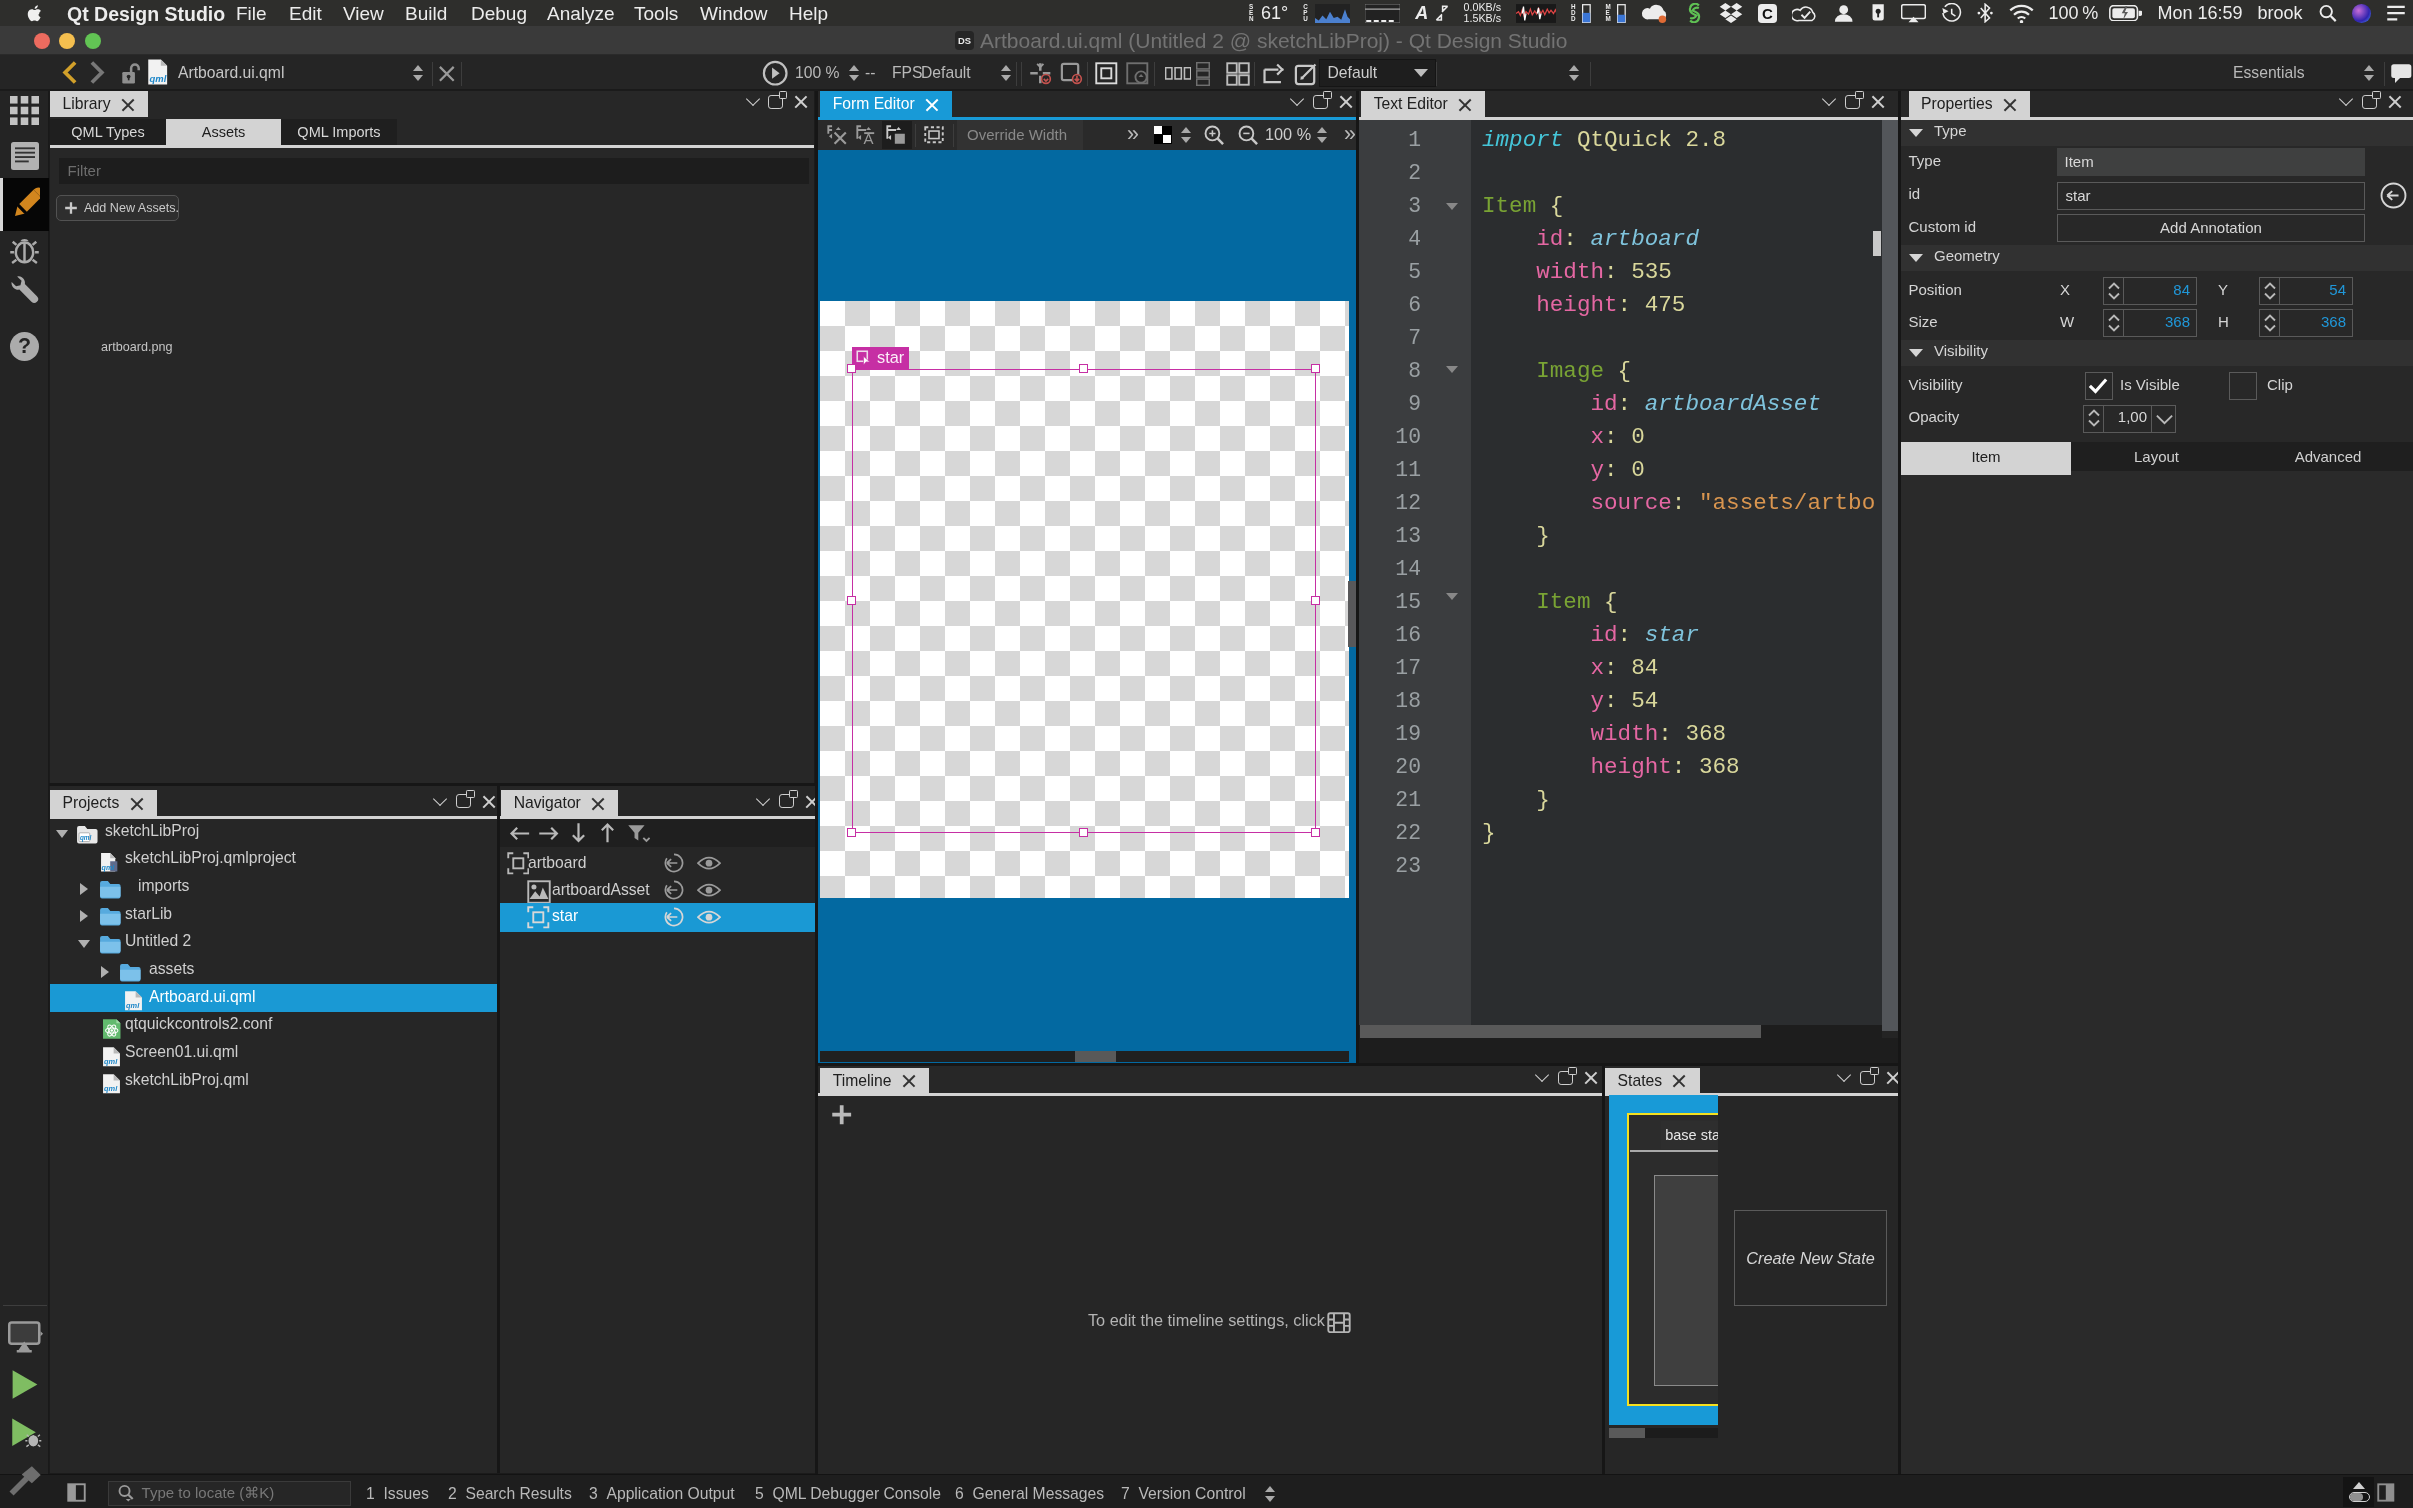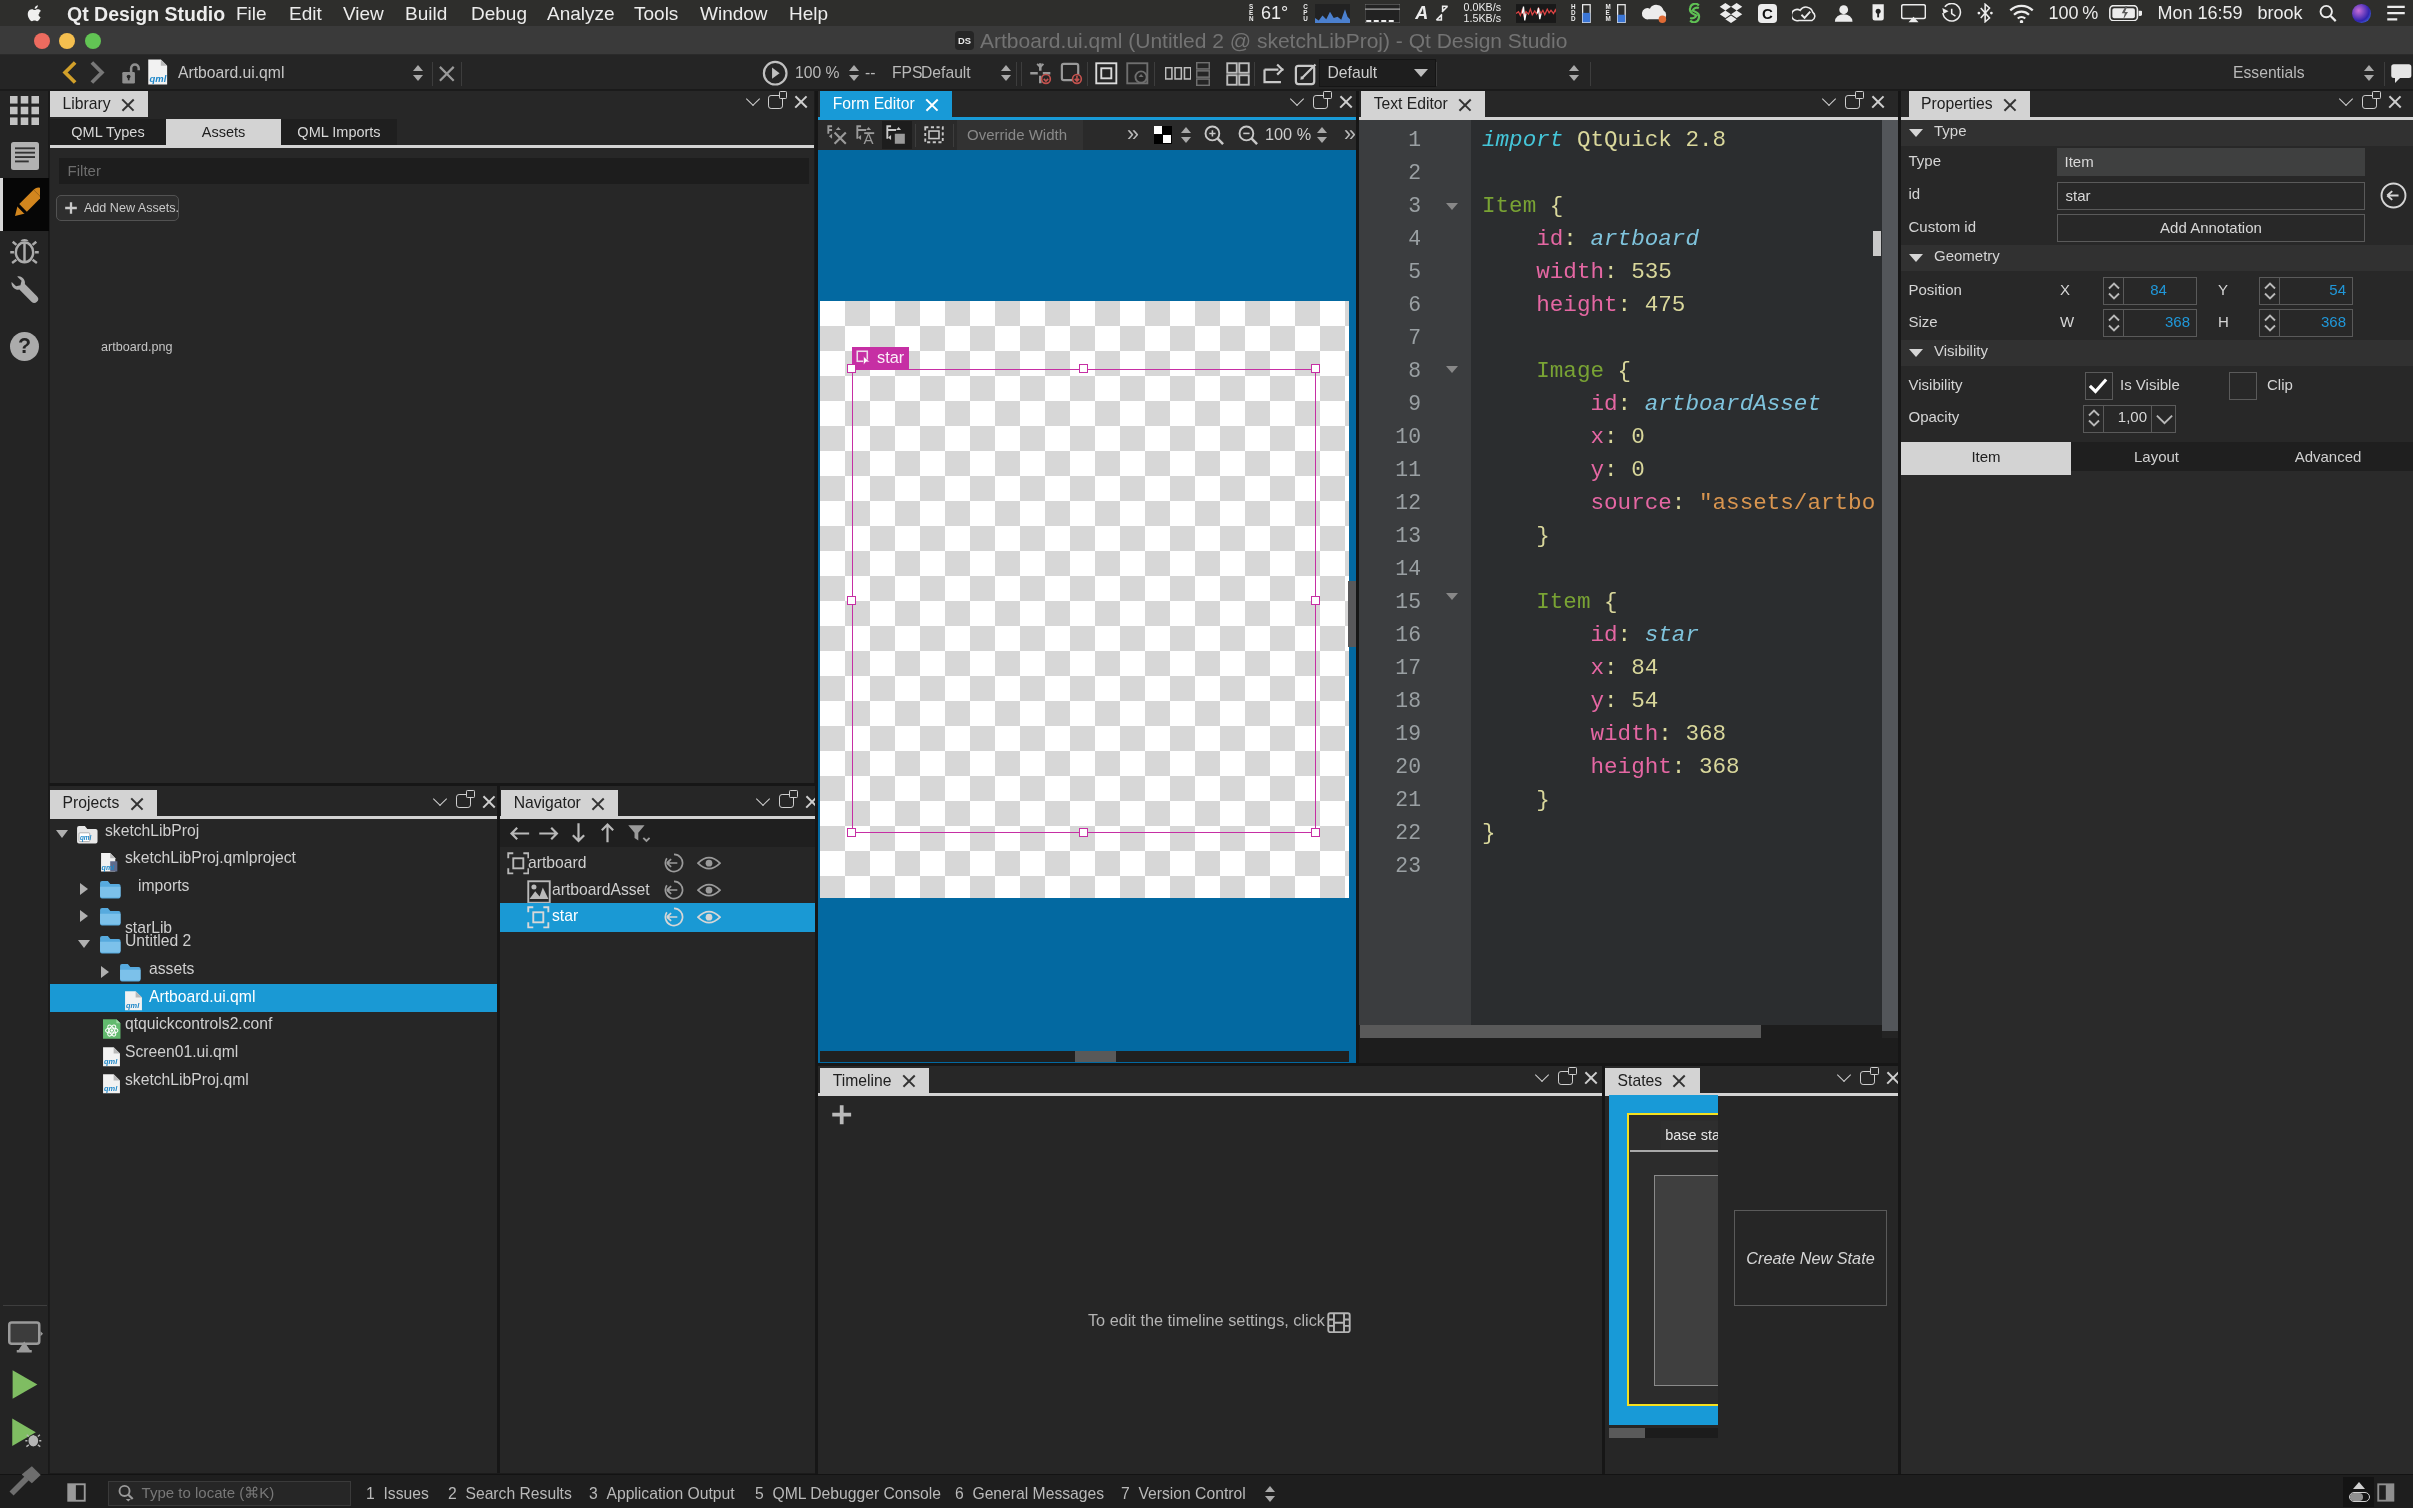--- a/index.html
+++ b/index.html
@@ -364,21 +364,21 @@
   <svg class="a" style="left:49px;top:94px" width="22.6" height="19.5" viewBox="0 0 46 40">
         <path d="M2 6 a4 4 0 0 1 4-4 h12 l5 6 h17 a4 4 0 0 1 4 4 v22 a4 4 0 0 1 -4 4 h-34 a4 4 0 0 1 -4-4 z" fill="#57aade"></path>
         <path d="M2 14 h42 v18 a4 4 0 0 1 -4 4 h-34 a4 4 0 0 1 -4-4 z" fill="#7cc1ea"></path>
       </svg>
   <div class="a" style="left:88px;top:91px">imports</div>
   <div class="a" style="left:30px;top:124px;width:0;height:0;border-top:6.3px solid transparent;border-bottom:6.3px solid transparent;border-left:8.2px solid #b0b0b0"></div>
   <svg class="a" style="left:49px;top:121px" width="22.6" height="19.5" viewBox="0 0 46 40">
         <path d="M2 6 a4 4 0 0 1 4-4 h12 l5 6 h17 a4 4 0 0 1 4 4 v22 a4 4 0 0 1 -4 4 h-34 a4 4 0 0 1 -4-4 z" fill="#57aade"></path>
         <path d="M2 14 h42 v18 a4 4 0 0 1 -4 4 h-34 a4 4 0 0 1 -4-4 z" fill="#7cc1ea"></path>
       </svg>
-  <div class="a" style="left:75px;top:133px">starLib</div>
+  <div class="a" style="left:75px;top:119px">starLib</div>
   <div class="a" style="left:28px;top:145px;width:0;height:0;border-left:6.3px solid transparent;border-right:6.3px solid transparent;border-top:8.2px solid #b0b0b0;margin-top:8.8px"></div>
   <svg class="a" style="left:49px;top:149px" width="22.6" height="19.5" viewBox="0 0 46 40">
         <path d="M2 6 a4 4 0 0 1 4-4 h12 l5 6 h17 a4 4 0 0 1 4 4 v22 a4 4 0 0 1 -4 4 h-34 a4 4 0 0 1 -4-4 z" fill="#57aade"></path>
         <path d="M2 14 h42 v18 a4 4 0 0 1 -4 4 h-34 a4 4 0 0 1 -4-4 z" fill="#7cc1ea"></path>
       </svg>
   <div class="a" style="left:75px;top:146px">Untitled 2</div>
   <div class="a" style="left:51px;top:180px;width:0;height:0;border-top:6.3px solid transparent;border-bottom:6.3px solid transparent;border-left:8.2px solid #b0b0b0"></div>
   <svg class="a" style="left:69px;top:177px" width="22.6" height="19.5" viewBox="0 0 46 40">
         <path d="M2 6 a4 4 0 0 1 4-4 h12 l5 6 h17 a4 4 0 0 1 4 4 v22 a4 4 0 0 1 -4 4 h-34 a4 4 0 0 1 -4-4 z" fill="#57aade"></path>
         <path d="M2 14 h42 v18 a4 4 0 0 1 -4 4 h-34 a4 4 0 0 1 -4-4 z" fill="#7cc1ea"></path>
@@ -651,21 +651,21 @@
   <div class="a" style="left:7.5px;top:163px;width:0;height:0;border-left:7px solid transparent;border-right:7px solid transparent;border-top:8.8px solid #d5d5d5"></div>
   <div class="a" style="left:33px;top:156px">Geometry</div>
   <div class="a" style="left:0;top:180px;width:513px;height:69px;background:#282828"></div>
   <div class="a" style="left:7.5px;top:190px">Position</div>
   <div class="a" style="left:159px;top:190px">X</div>
   <div class="a" style="left:202px;top:186px;width:94px;height:28px;border:1.3px solid #5a5a5a"></div>
   <div class="a" style="left:222px;top:186px;width:1.3px;height:28px;background:#5a5a5a"></div>
   <svg class="a" style="left:206px;top:190px" width="14" height="20" viewBox="0 0 22 32">
         <path d="M3 12 l8-8 8 8 M3 20 l8 8 8-8" stroke="#b9b9b9" stroke-width="3" fill="none"></path>
       </svg>
-  <div class="a" style="left:226px;top:190px;width:63px;text-align:center;color:#2097d8">84</div>
+  <div class="a" style="left:226px;top:190px;width:63px;text-align:right;color:#2097d8">84</div>
   <div class="a" style="left:317px;top:190px">Y</div>
   <div class="a" style="left:358px;top:186px;width:94px;height:28px;border:1.3px solid #5a5a5a"></div>
   <div class="a" style="left:378px;top:186px;width:1.3px;height:28px;background:#5a5a5a"></div>
   <svg class="a" style="left:362px;top:190px" width="14" height="20" viewBox="0 0 22 32">
         <path d="M3 12 l8-8 8 8 M3 20 l8 8 8-8" stroke="#b9b9b9" stroke-width="3" fill="none"></path>
       </svg>
   <div class="a" style="left:382px;top:190px;width:63px;text-align:right;color:#2097d8">54</div>
   <div class="a" style="left:7.5px;top:222px">Size</div>
   <div class="a" style="left:159px;top:222px">W</div>
   <div class="a" style="left:202px;top:218px;width:94px;height:28px;border:1.3px solid #5a5a5a"></div>

